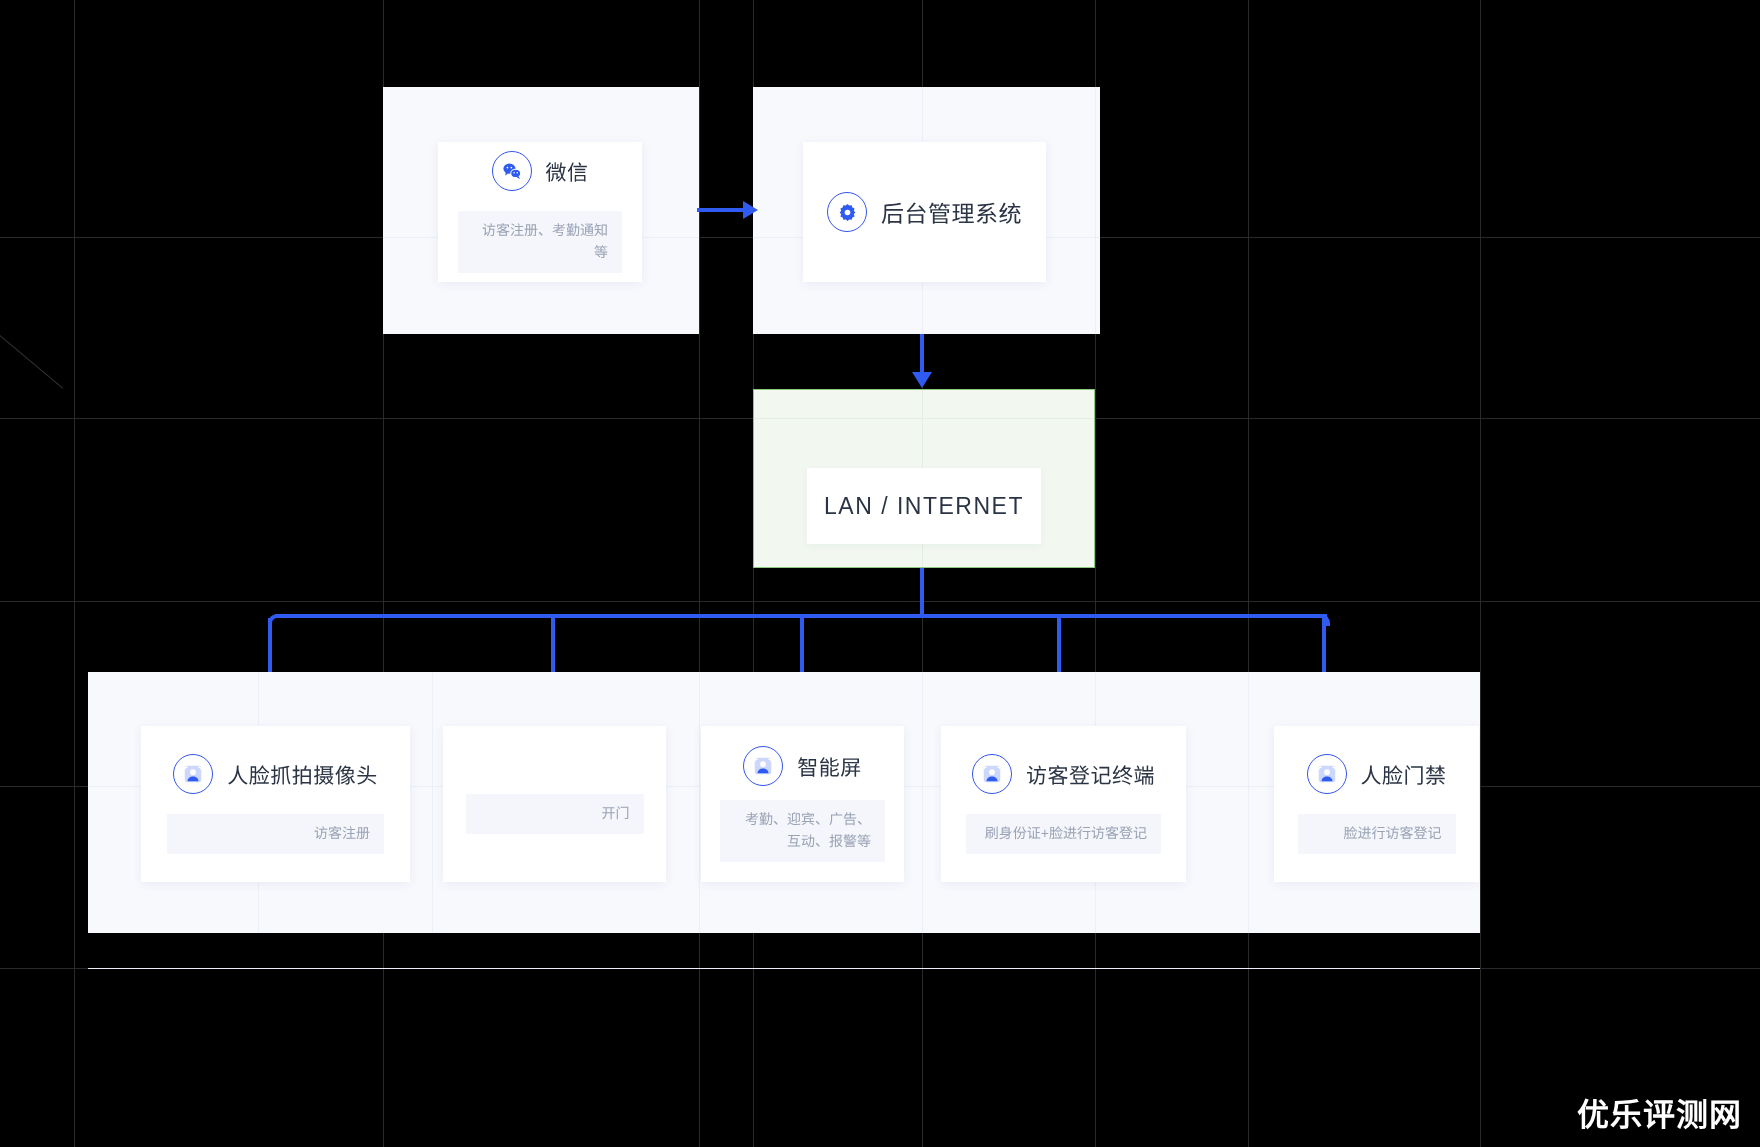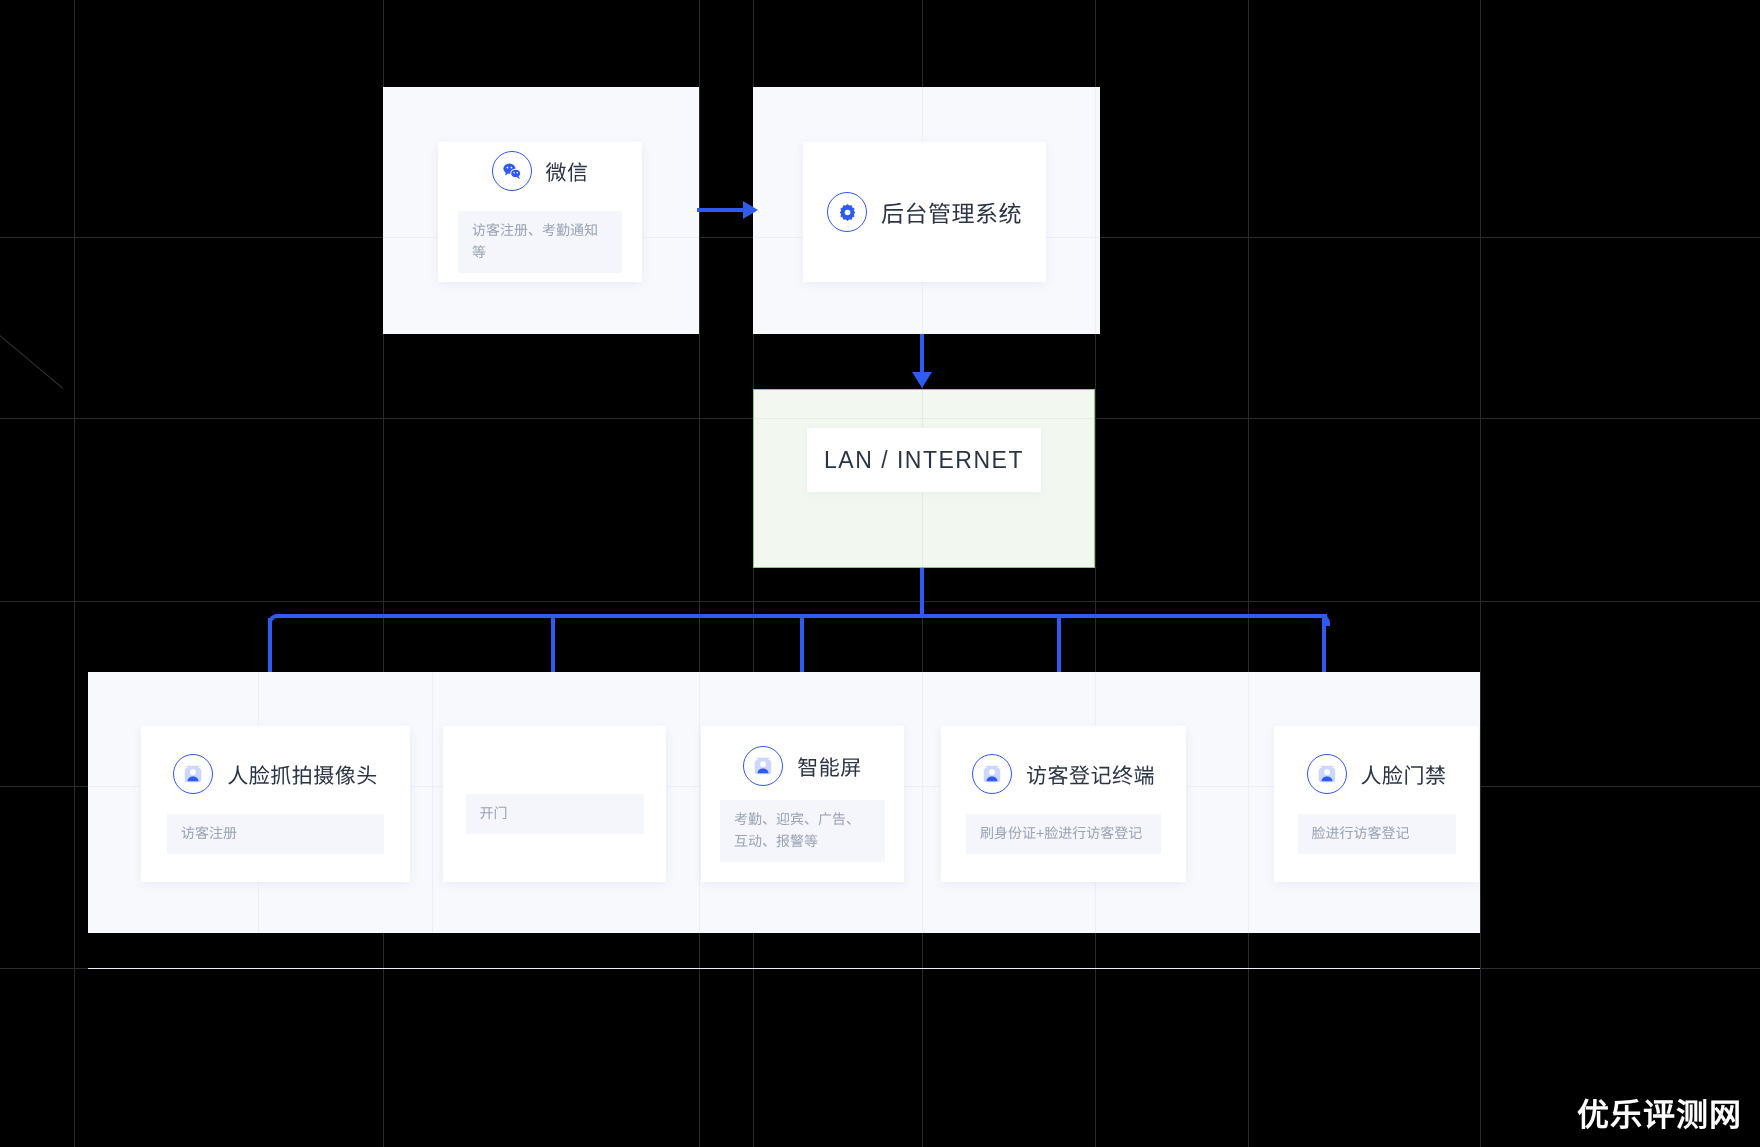--- a/index.html
+++ b/index.html
@@ -78,21 +78,21 @@
     letter-spacing: 0.5px;
     white-space: nowrap;
   }
   .card-title.big { font-size: 23px; }
   .card-sub {
     margin-top: 20px;
     background: #f4f6fb;
     color: #9aa3b5;
     font-size: 14px;
     line-height: 1.55;
-    text-align: left;
+    text-align: right;
     padding: 9px 14px;
     box-sizing: border-box;
     white-space: pre-line;
   }
 
   
   .icon-circle {
     width: 38px;
     height: 38px;
     border-radius: 50%;
@@ -246,21 +246,21 @@
   <div class="arrow-right" style="left:743px; top:201px;"></div>
 
   <div class="conn conn-v" style="left:920px; top:334px; height:43px;"></div>
   <div class="arrow-down" style="left:912px; top:372px;"></div>
 
   <div class="panel panel-net" style="left:753px; top:389px; width:342px; height:179px;">
     <div class="panel-grid-v" style="left:168px; background:#e4eee1;"></div>
     <div class="panel-grid-h" style="top:28px; background:#e4eee1;"></div>
   </div>
 
-  <div class="lan-box" style="left:807px; top:428px; width:234px; height:64px;">
+  <div class="lan-box" style="left:807px; top:468px; width:234px; height:76px;">
     <span class="lan-text">LAN / INTERNET</span>
   </div>
 
   <div class="conn conn-v" style="left:920px; top:568px; height:50px;"></div>
 
   <div class="conn conn-h" style="left:275px; top:614px; width:1052px;"></div>
   <div class="corner" style="left:268px; top:614px;"></div>
   <div class="corner tr" style="left:1318px; top:614px;"></div>
 
   <div class="conn conn-v" style="left:268px;  top:618px; height:100px;"></div>

